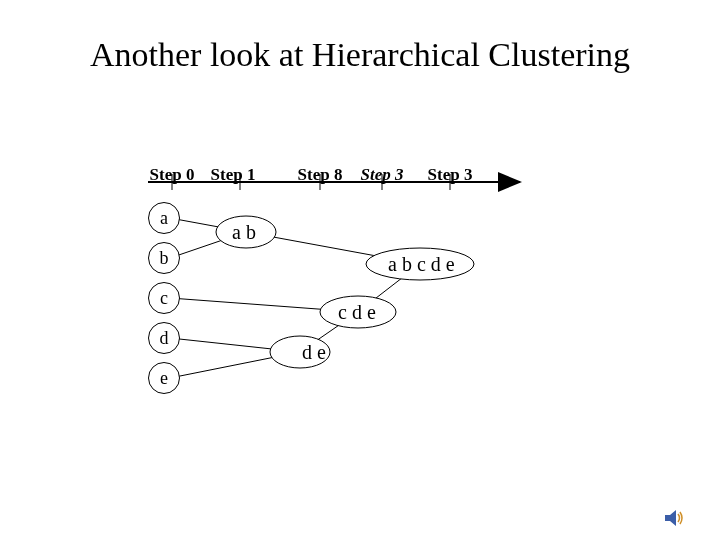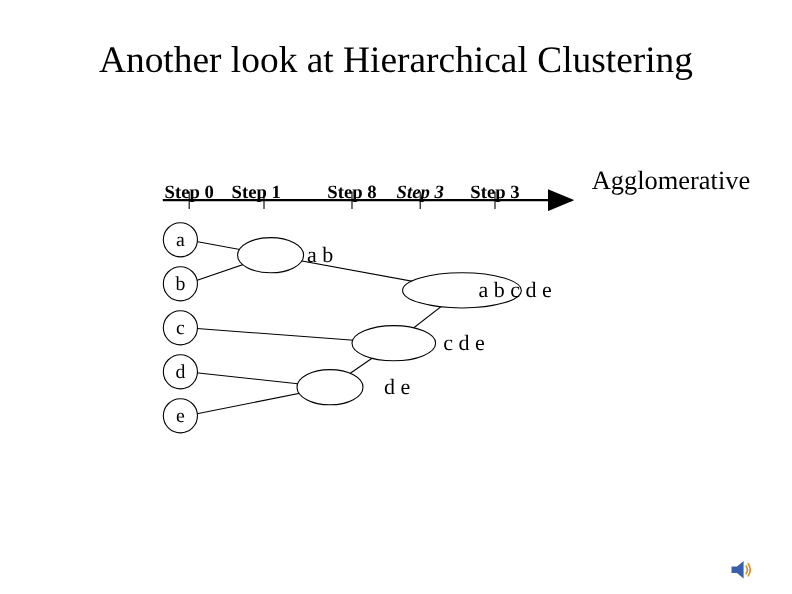--- a/index.html
+++ b/index.html
@@ -51,21 +51,20 @@
     box-sizing: border-box;
   }
   .node.leaf {
     width: 32px;
     height: 32px;
   }
   .cluster-label {
     position: absolute;
     font-size: 20px;
     white-space: nowrap;
-    margin-left: 47px;
   }
   svg.edges {
     position: absolute;
     left: 0;
     top: 0;
     width: 720px;
     height: 540px;
     pointer-events: none;
   }
   .speaker-icon {
@@ -82,21 +81,20 @@
 <div class="slide">
 
   <div class="title">Another look at Hierarchical Clustering</div>
 
   <div class="step-label" style="left:172px; top:152px;">Step 0</div>
   <div class="step-label" style="left:233px; top:152px;">Step 1</div>
   <div class="step-label" style="left:320px; top:152px;">Step 8</div>
   <div class="step-label" style="left:382px; top:152px;font-style:italic;">Step 3</div>
   <div class="step-label" style="left:450px; top:152px;">Step 3</div>
 
-  <div class="agg-label" style="left:538px; top:152px;">Agglomerative</div>
 
   <svg class="edges" viewBox="0 0 720 540">
     <defs>
       <marker id="arrowhead" markerWidth="12" markerHeight="10" refX="11" refY="5" orient="auto">
         <polygon points="0,0 12,5 0,10" fill="#000"></polygon>
       </marker>
     </defs>
 
     <line x1="148" y1="182" x2="520" y2="182" stroke="#000" stroke-width="2" marker-end="url(#arrowhead)"></line>
 
@@ -135,21 +133,21 @@
     </div>
   <div class="node leaf" style="left:148px; top:322px;">
       <span>d</span>
     </div>
   <div class="node leaf" style="left:148px; top:362px;">
       <span>e</span>
     </div>
 
   <div class="cluster-label" style="left:232px; top:221px;">a b</div>
   <div class="cluster-label" style="left:302px; top:341px;">d e</div>
-  <div class="cluster-label" style="left:356px; top:301px;text-align:center;">c d e</div>
+  <div class="cluster-label" style="left:338px; top:301px;text-align:center;">c d e</div>
   <div class="cluster-label" style="left:388px; top:253px;">a b c d e</div>
 
   <span class="speaker-icon">
     <svg viewBox="0 0 24 24" width="24" height="24">
       <polygon points="3,9 8,9 14,4 14,20 8,15 3,15" fill="#3b5ea8"></polygon>
       <path d="M16 8 Q19 12 16 16" fill="none" stroke="#d0902a" stroke-width="1.5"></path>
       <path d="M18 6 Q22 12 18 18" fill="none" stroke="#d0902a" stroke-width="1.5"></path>
     </svg>
   </span>
 

